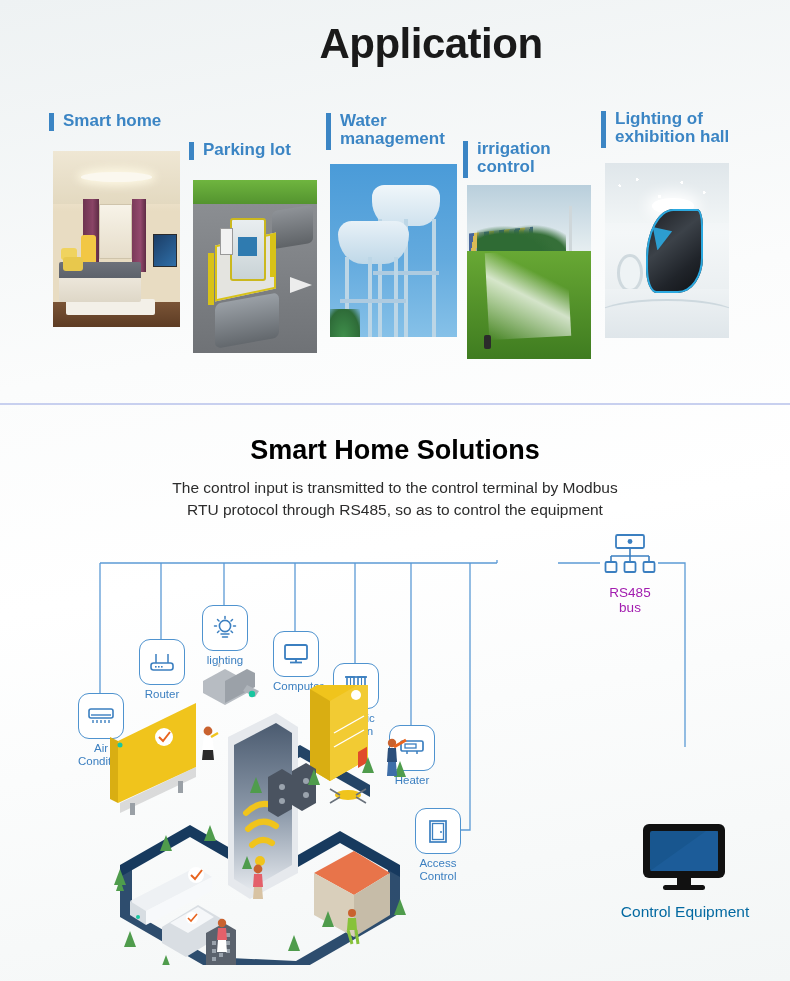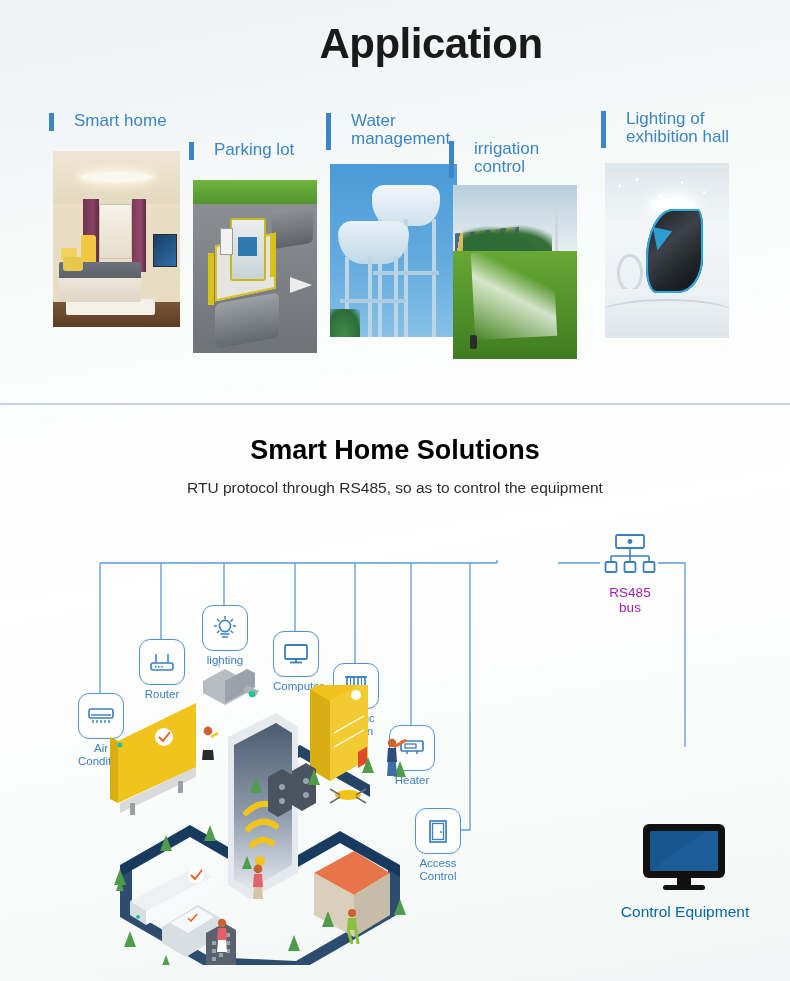--- a/index.html
+++ b/index.html
@@ -17,22 +17,22 @@
   .app-title{
     position:absolute;top:20px;left:0;width:790px;text-align:center;
     font-size:42px;font-weight:bold;color:#1a1a1a;letter-spacing:-0.5px;
     font-family:"Liberation Sans", sans-serif;
     padding-left:36px;
   }
 
   .card{position:absolute;}
   .card .cap{
     position:absolute;left:0;top:0;
-    color:#3b85c4;font-size:17px;font-weight:400;line-height:1.08;
-    white-space:pre-line;padding-left:25px;
+    color:#3b85c4;font-size:17px;font-weight:700;line-height:1.08;
+    white-space:pre-line;padding-left:14px;
   }
   .card .cap:before{
     content:"";position:absolute;left:0;top:1px;width:5px;height:100%;
     background:#3b85c4;
   }
   .thumb{position:absolute;overflow:hidden;background:#ddd;}
 
   
   .bedroom{background:
     radial-gradient(ellipse 42px 12px at 48% 16%, #ffffff 0%, #f3ecd8 55%, rgba(243,236,216,0) 70%),
@@ -237,21 +237,21 @@
         <div class="wt-ring" style="left:34%;top:62%;width:52%;"></div>
         <div class="wt-tank2"></div>
         <div class="wt-leg" style="left:12%;top:54%;height:46%;"></div>
         <div class="wt-leg" style="left:30%;top:54%;height:46%;"></div>
         <div class="wt-leg" style="left:50%;top:54%;height:46%;"></div>
         <div class="wt-ring" style="left:8%;top:78%;width:52%;"></div>
         <div class="wt-tree"></div>
       </div>
     </div>
 
-    <div class="card" style="left:449px;top:140px;width:128px;height:215px;">
+    <div class="card" style="left:463px;top:140px;width:128px;height:215px;">
       <div class="cap">irrigation
 control</div>
       <div class="thumb irrig" style="left:4px;top:45px;width:124px;height:174px;">
         <div class="ir-sky"></div>
         <div class="ir-stand"></div>
         <div class="ir-trees"></div>
         <div class="ir-pole"></div>
         <div class="ir-grass"></div>
         <div class="ir-spray"></div>
         <div class="ir-head"></div>
@@ -272,20 +272,21 @@
     </div>
   </div>
 
   <div class="divider"></div>
 
   <div class="sec-sol">
 
     <div class="sol-title">Smart Home Solutions</div>
 
     <div class="sol-desc">
+      <div>The control input is transmitted to the control terminal by Modbus</div>
       <div>RTU protocol through RS485, so as to control the equipment</div>
     </div>
 
     <svg class="wires" viewBox="0 0 790 576">
       <g stroke="#5b9ad5" stroke-width="1.3" fill="none">
 
         <path d="M100 158 L497 158"></path>
 
         <path d="M100 158 L100 288"></path>
         <path d="M161 158 L161 234"></path>

